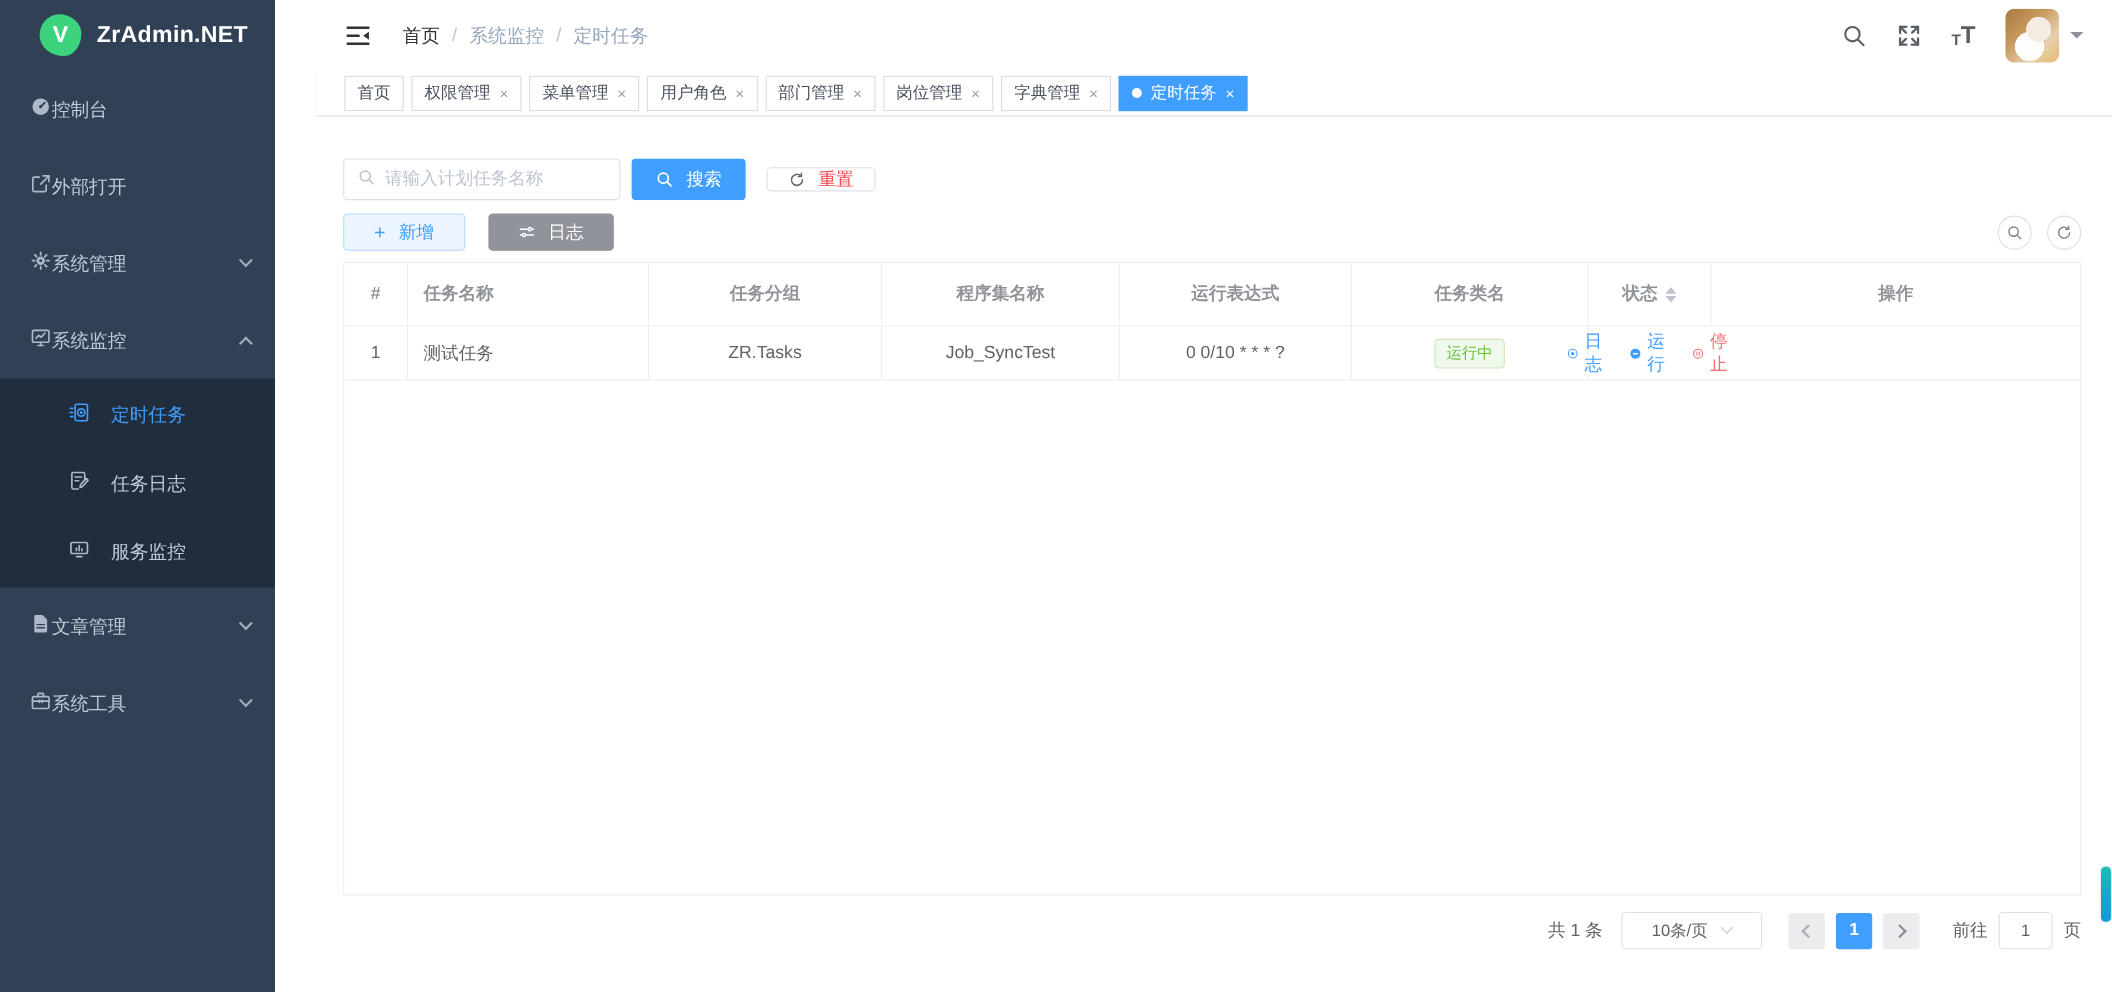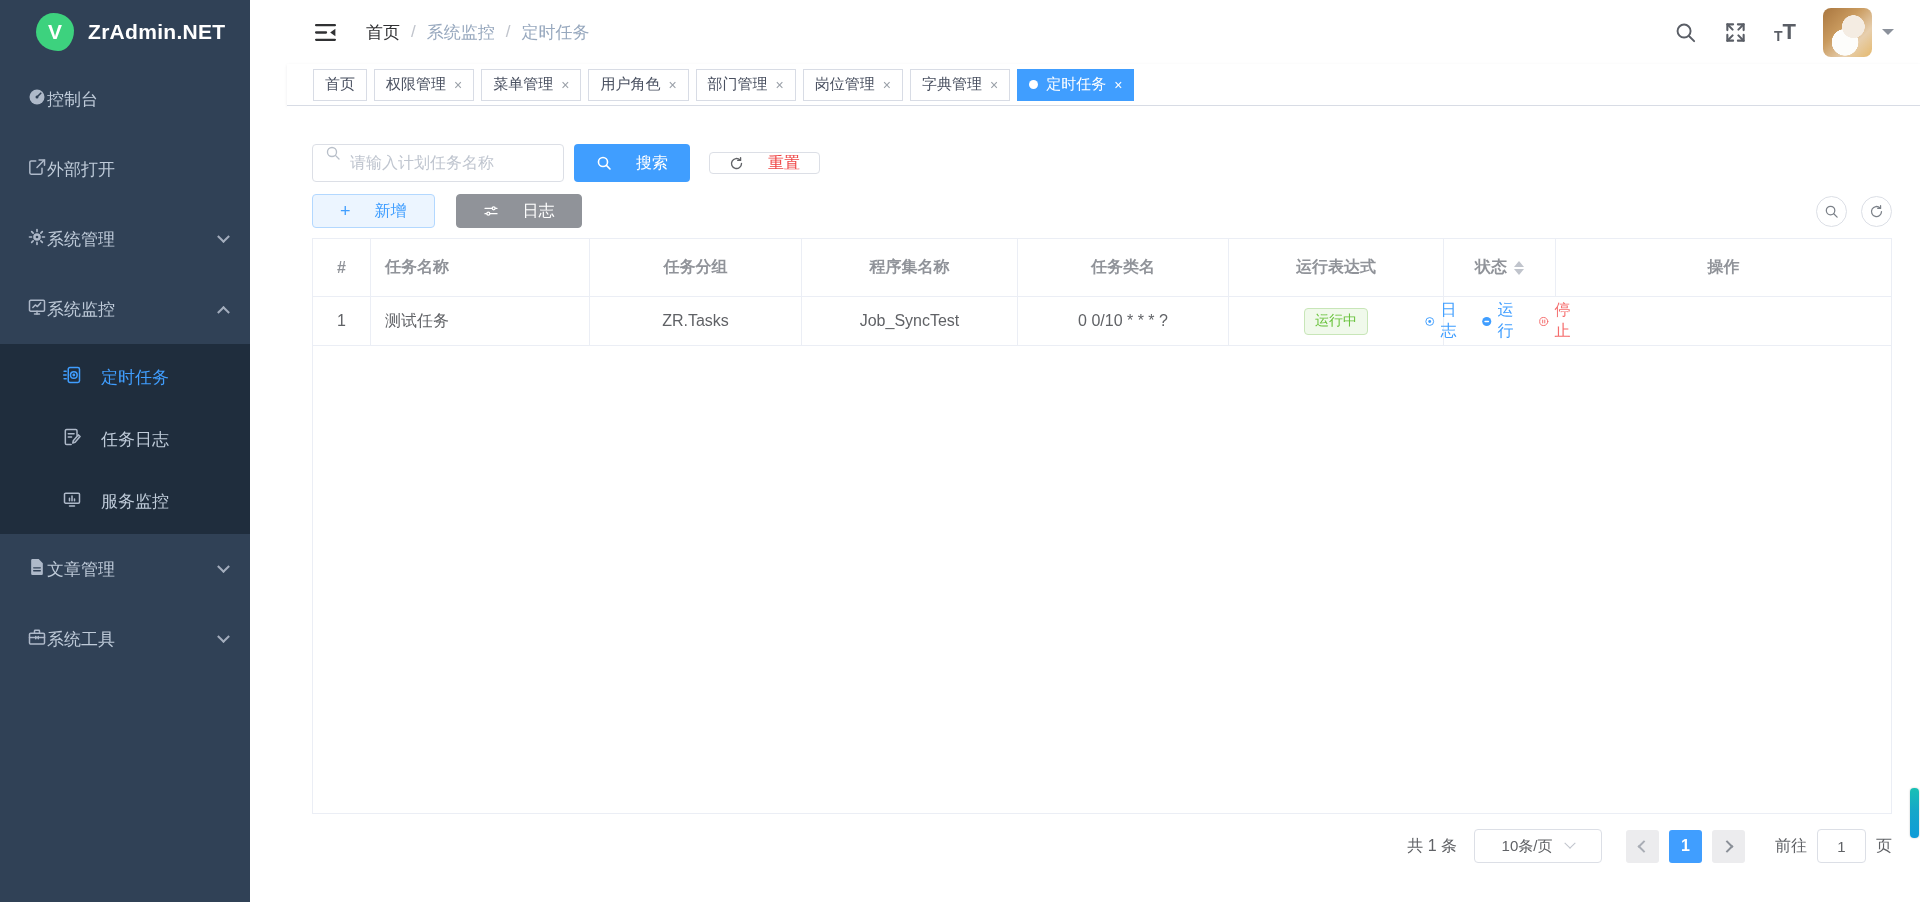--- a/index.html
+++ b/index.html
@@ -57,25 +57,25 @@
   .tag .dot { display:none; width:9px; height:9px; border-radius:50%; background:#fff; margin-right:3px; }
   .tag.active { background:#409eff; border-color:#409eff; color:#fff; }
   .tag.active .dot { display:inline-block; }
   .tag-close { font-size:14px; color:#9aa0a8; margin-left:3px; line-height:1; }
   .tag.active .tag-close { color:#fff; }
 
   
   .content { flex:1; background:#fff; padding:0 28px 0 25px; position:relative; }
   .filter-row { margin-top:38px; display:flex; align-items:center; }
   .search-box { width:252px; height:38px; border:1px solid #dcdfe6; border-radius:4px;
-    display:flex; padding:0 12px; gap:9px; color:#b8bfc9; }
+    display:flex; align-items:center; padding:0 12px; gap:9px; color:#b8bfc9; }
   .search-box input { border:none; outline:none; flex:1; font-size:16px; color:#606266;
     font-family:inherit; background:transparent; }
   .search-box input::placeholder { color:#bfc5cf; }
-  .btn { display:inline-flex; align-items:center; justify-content:center; gap:24px; border-radius:4px;
+  .btn { display:inline-flex; align-items:center; justify-content:center; gap:12px; border-radius:4px;
     font-size:16px; cursor:pointer; border:1px solid transparent; white-space:nowrap; }
   .btn-search { height:38px; padding:0 21px; background:#409eff; color:#fff; margin-left:10px; }
   .btn-reset { height:22px; padding:0 19px; background:#fff; border-color:#dcdfe6; color:#ef4444; margin-left:19px; }
 
   .toolbar-row { margin-top:12px; display:flex; align-items:center; }
   .btn-add { height:34px; padding:0 27px; background:#ecf5ff; border-color:#b3d8ff; color:#409eff; }
   .btn-add .plus { font-size:18px; font-weight:400; }
   .btn-log { height:34px; padding:0 26px; background:#909399; border-color:#909399; color:#fff; margin-left:21px; }
   .toolbar-right { margin-left:auto; display:flex; align-items:center; gap:14px; }
   .circle-btn { width:31px; height:31px; border:1px solid #dcdfe6; border-radius:50%; background:#fff;
@@ -373,22 +373,22 @@
           </span>
         </div>
       </div>
 
       <div class="table-card">
         <div class="t-row t-head">
           <div class="t-cell">#</div>
           <div class="t-cell left">任务名称</div>
           <div class="t-cell">任务分组</div>
           <div class="t-cell">程序集名称</div>
+          <div class="t-cell">运行表达式</div>
           <div class="t-cell">任务类名</div>
-          <div class="t-cell">运行表达式</div>
           <div class="t-cell">
             <span>状态</span>
             <span class="sort-carets">
               <span class="sc-up"></span>
               <span class="sc-down"></span>
             </span>
           </div>
           <div class="t-cell">操作</div>
         </div>
 

